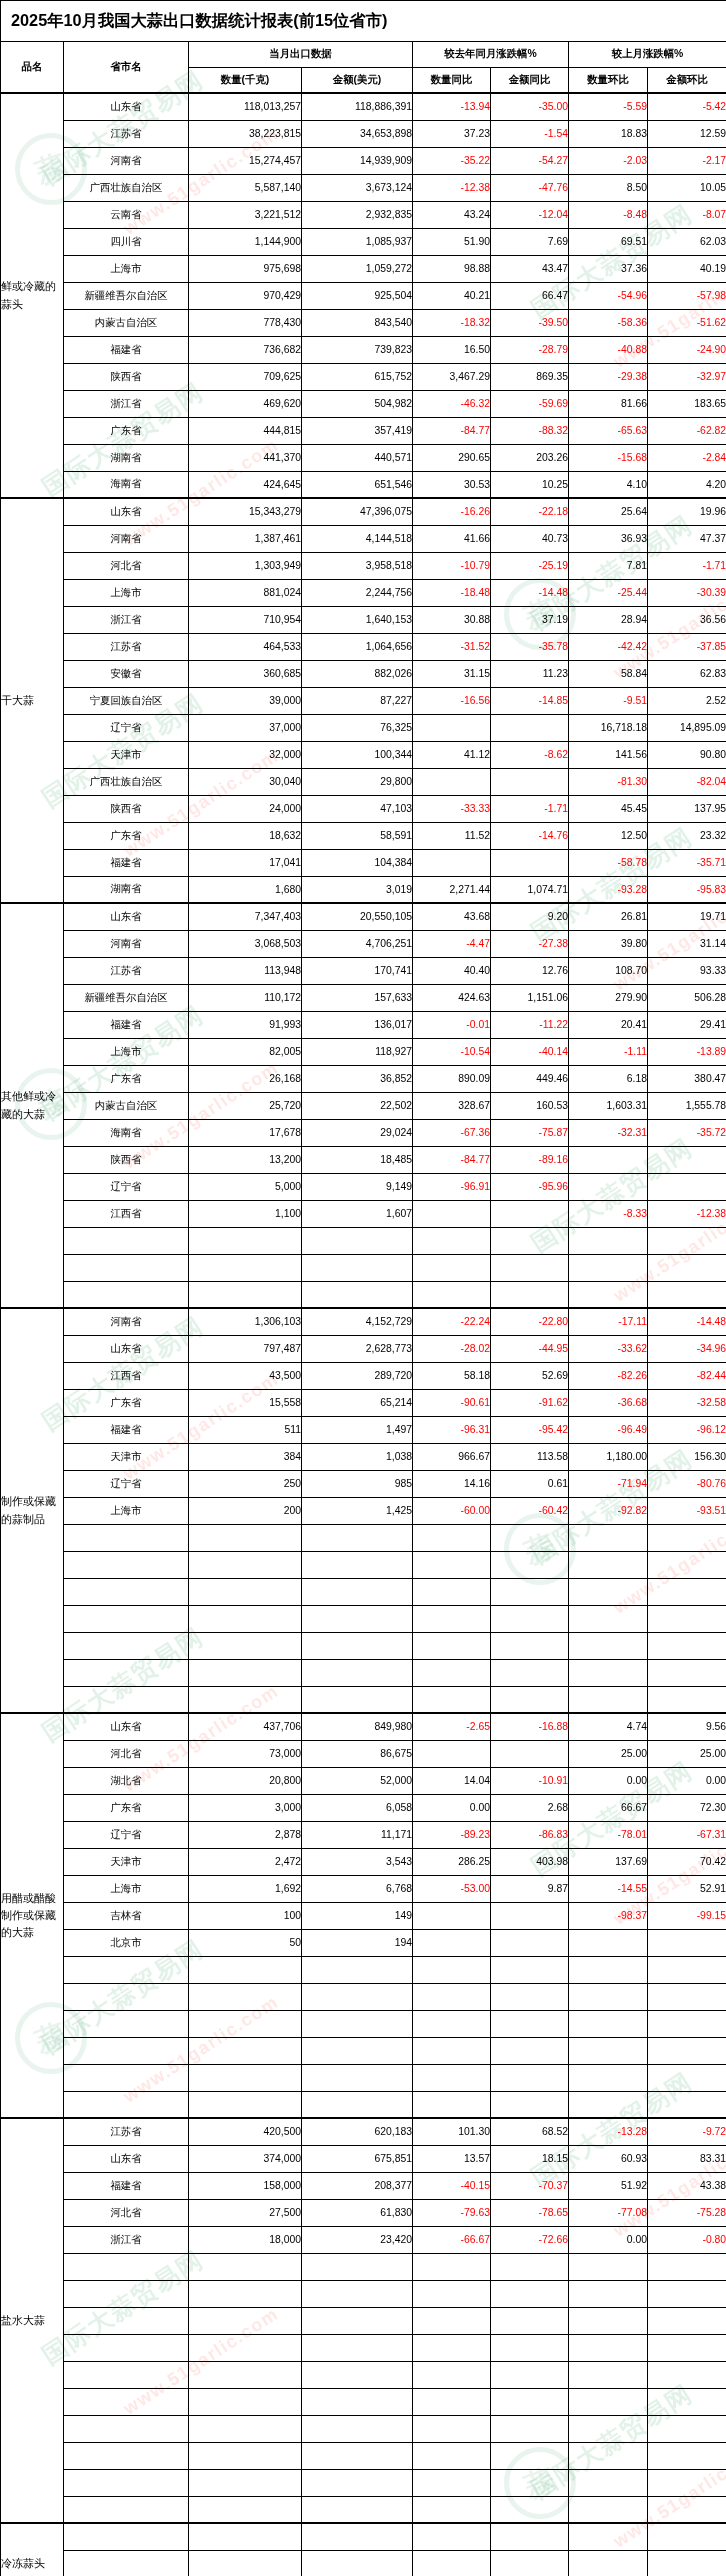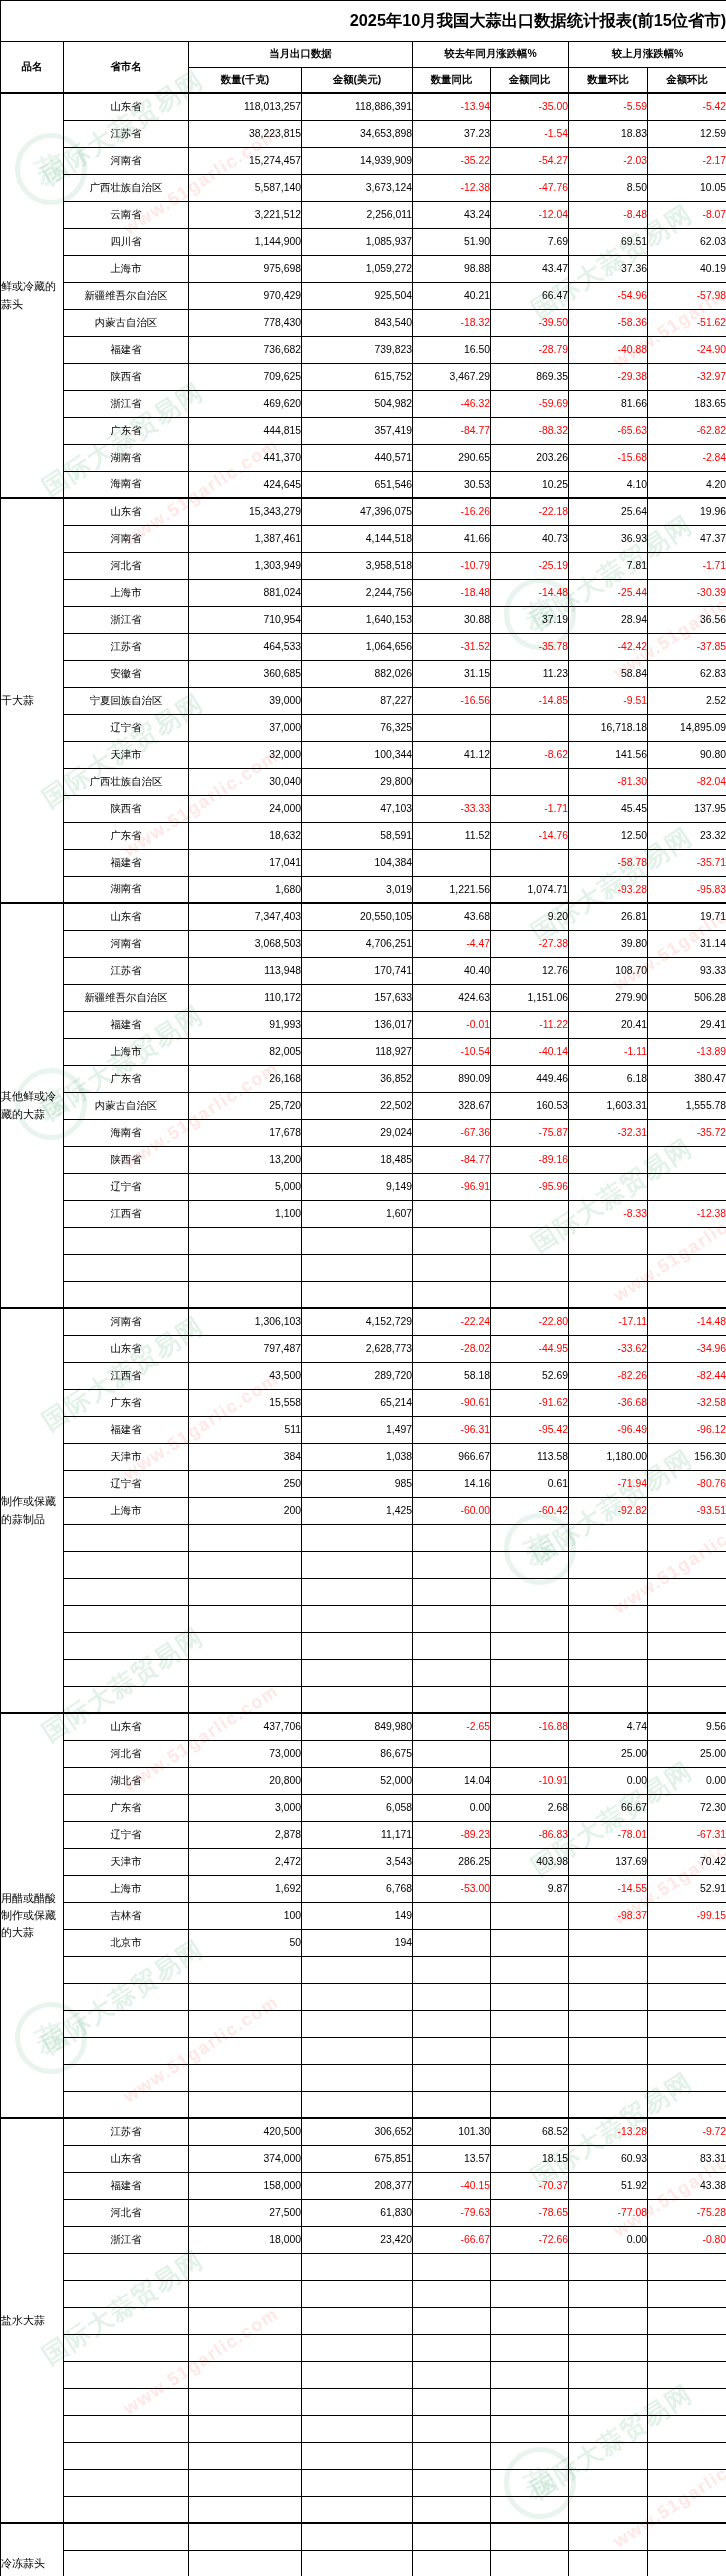--- a/index.html
+++ b/index.html
@@ -63,23 +63,24 @@
     border: 0.7px solid #000000;
     padding: 0;
     overflow: hidden;
     background: transparent;
     color: #000000;
   }
   tr.title-row th {
     height: 40px;
     font-size: 16.3px;
     font-weight: bold;
-    text-align: right;
+    text-align: left;
     vertical-align: middle;
     border-bottom: 1.5px solid #000;
+    padding-left: 10px;
   }
   tr.head-row th {
     height: 24.5px;
     font-size: 10.4px;
     font-weight: bold;
     text-align: center;
     vertical-align: middle;
     margin-top: 12px;
   }
   tr.head-row.sub th { border-bottom: 2.2px solid #000; }
@@ -233,21 +234,21 @@
           <td class="num col-qty">5,587,140</td>
           <td class="num col-amount">3,673,124</td>
           <td class="num col-qty-yoy neg">-12.38</td>
           <td class="num col-amount-yoy neg">-47.76</td>
           <td class="num col-qty-mom">8.50</td>
           <td class="num col-amount-mom">10.05</td>
         </tr>
         <tr>
           <td class="province">云南省</td>
           <td class="num col-qty">3,221,512</td>
-          <td class="num col-amount">2,256,011</td>
+          <td class="num col-amount">2,932,835</td>
           <td class="num col-qty-yoy">43.24</td>
           <td class="num col-amount-yoy neg">-12.04</td>
           <td class="num col-qty-mom neg">-8.48</td>
           <td class="num col-amount-mom neg">-8.07</td>
         </tr>
         <tr>
           <td class="province">四川省</td>
           <td class="num col-qty">1,144,900</td>
           <td class="num col-amount">1,085,937</td>
           <td class="num col-qty-yoy">51.90</td>
@@ -460,21 +461,21 @@
           <td class="num col-amount">104,384</td>
           <td class="num col-qty-yoy"></td>
           <td class="num col-amount-yoy"></td>
           <td class="num col-qty-mom neg">-58.78</td>
           <td class="num col-amount-mom neg">-35.71</td>
         </tr>
         <tr>
           <td class="province">湖南省</td>
           <td class="num col-qty">1,680</td>
           <td class="num col-amount">3,019</td>
-          <td class="num col-qty-yoy">1,221.56</td>
+          <td class="num col-qty-yoy">2,271.44</td>
           <td class="num col-amount-yoy">1,074.71</td>
           <td class="num col-qty-mom neg">-93.28</td>
           <td class="num col-amount-mom neg">-95.83</td>
         </tr>
         <tr class="group-start">
           <td class="product-cell" rowspan="15">其他鲜或冷藏的大蒜</td>
           <td class="province">山东省</td>
           <td class="num col-qty">7,347,403</td>
           <td class="num col-amount">20,550,105</td>
           <td class="num col-qty-yoy">43.68</td>
@@ -877,21 +878,21 @@
           <td class="num col-amount"></td>
           <td class="num col-qty-yoy"></td>
           <td class="num col-amount-yoy"></td>
           <td class="num col-qty-mom"></td>
           <td class="num col-amount-mom"></td>
         </tr>
         <tr class="group-start">
           <td class="product-cell" rowspan="15">盐水大蒜</td>
           <td class="province">江苏省</td>
           <td class="num col-qty">420,500</td>
-          <td class="num col-amount">306,652</td>
+          <td class="num col-amount">620,183</td>
           <td class="num col-qty-yoy">101.30</td>
           <td class="num col-amount-yoy">68.52</td>
           <td class="num col-qty-mom neg">-13.28</td>
           <td class="num col-amount-mom neg">-9.72</td>
         </tr>
         <tr>
           <td class="province">山东省</td>
           <td class="num col-qty">374,000</td>
           <td class="num col-amount">675,851</td>
           <td class="num col-qty-yoy">13.57</td>

